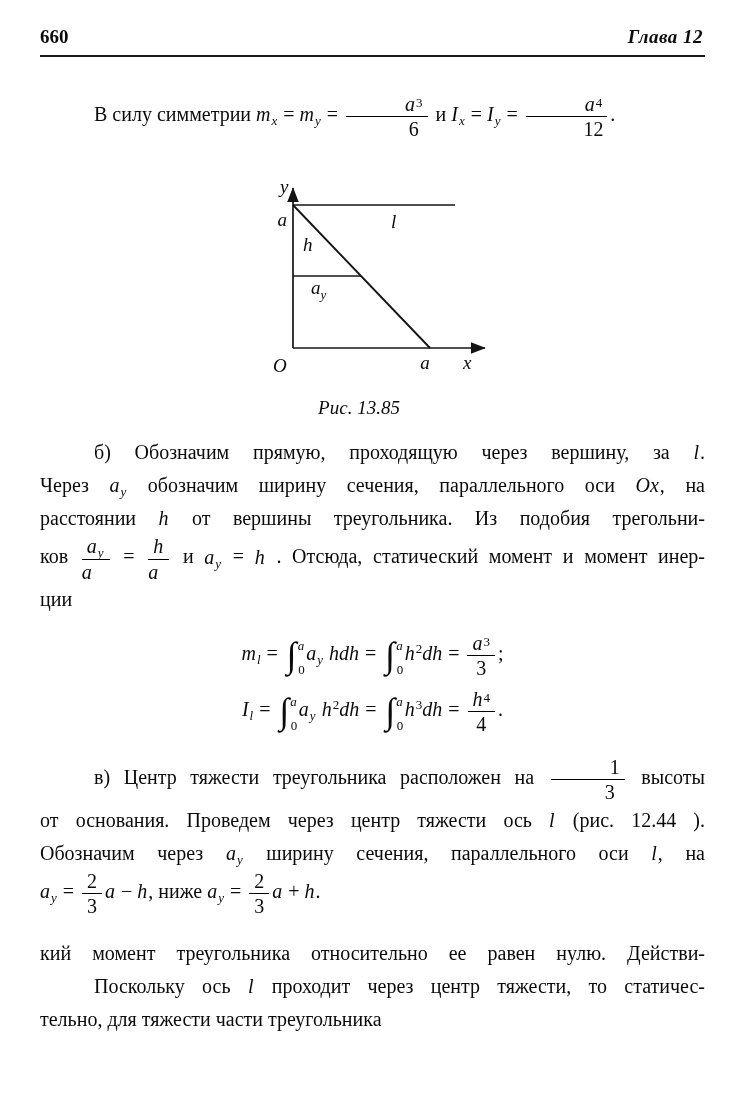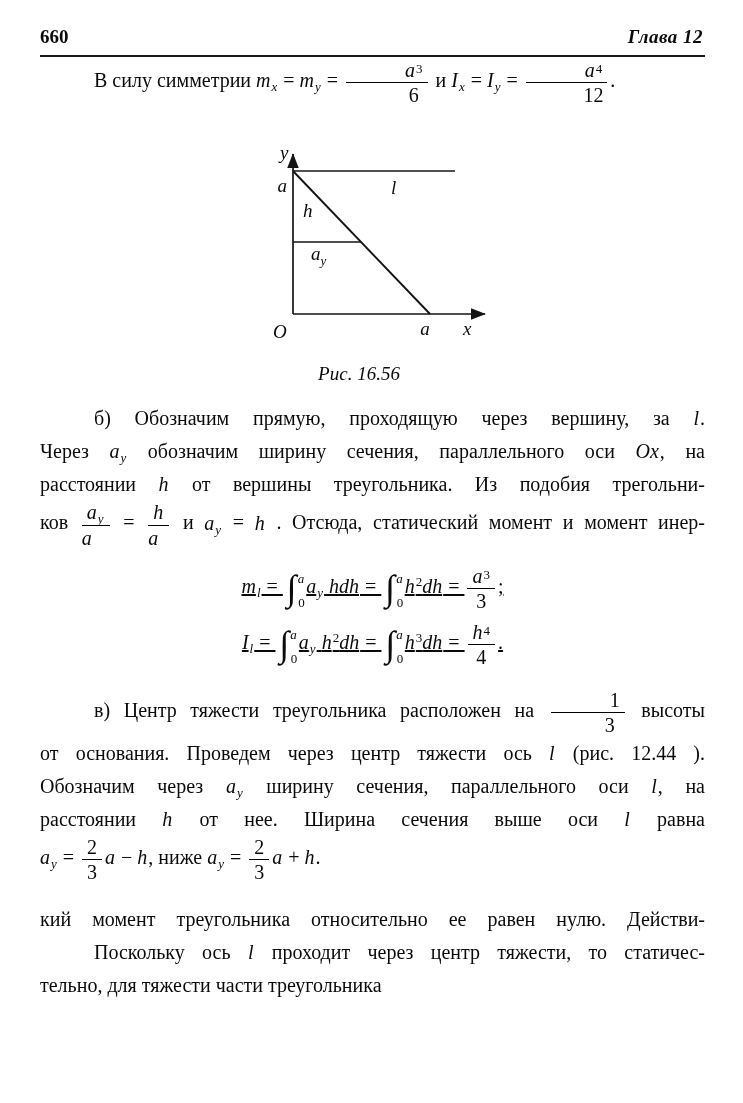--- a/index.html
+++ b/index.html
@@ -14,34 +14,34 @@
   
   .header {
     display:flex; justify-content:space-between; align-items:flex-end;
     font-weight:bold; font-size:19px;
     padding:0 2px 7px 0; border-bottom:2.5px solid #1a1a1a;
   }
   .chapter { font-style:italic; letter-spacing:.5px; }
 
   
   .ind   { text-indent:54px; }
-  .intro { line-height:46px; }
+  .intro { margin-top:34px; line-height:46px; }
   .para  { margin-top:17px; }
   .pf    { margin-top:20px; }
   .bline { line-height:33px; }
   .jfull { text-align:justify; text-align-last:justify; }
 
   
   .figwrap { margin:36px 0 0 211px; width:262px; }
   .figsvg line { stroke:#141414; }
   .fl { font-style:italic; font-size:19px; fill:#0a0a0a; font-family:"Liberation Serif",serif; }
   .caption { font-style:italic; font-size:19px; margin-top:2px; width:262px; text-align:center; padding-right:46px; }
 
   
-  .eqblock { margin-top:10px;text-decoration:underline; }
+  .eqblock { margin-top:10px; }
   .eqline  { text-align:center; line-height:54px; }
 
   
   i { padding-right:1px; }
   sub { font-size:13px; vertical-align:-4px; line-height:0; }
   sup { font-size:13px; vertical-align:7px;  line-height:0; }
   .frac { display:inline-block; vertical-align:middle; text-align:center; line-height:1.12; margin:0 3px; }
   .frac .num { display:block; border-bottom:1.4px solid #000; padding:0 5px 1px; }
   .frac .den { display:block; padding-top:1px; }
   .frac sup  { vertical-align:4px; }
@@ -78,29 +78,30 @@
       <text class="fl" x="29" y="17">y</text>
       <text class="fl" x="36" y="50" text-anchor="end">a</text>
       <text class="fl" x="140" y="52">l</text>
       <text class="fl" x="52" y="75">h</text>
       <text class="fl" x="60" y="118"><tspan>a</tspan><tspan dy="5" font-size="13">y</tspan></text>
       <text class="fl" x="22" y="196">O</text>
       <text class="fl" x="174" y="193" text-anchor="middle">a</text>
       <text class="fl" x="212" y="193">x</text>
     </svg>
     <figcaption class="caption">
-      <span>Рис. 16.56</span>
+      <span>Рис. 13.85</span>
     </figcaption>
   </figure>
 
   <div class="para">
     <div class="bline jfull ind">б) Обозначим прямую, проходящую через вершину, за <span><i>l</i></span>.</div>
     <div class="bline jfull">Через <span><i>a</i></span><sub><i>y</i></sub> обозначим ширину сечения, параллельного оси <span><i>Ox</i></span>, на</div>
     <div class="bline jfull">расстоянии <span><i>h</i></span> от вершины треугольника. Из подобия трегольни-</div>
     <div class="bline jfull">ков <span class="frac"><span class="num"><span><i>a</i></span><sub><i>y</i></sub></span><span class="den"><i>a</i></span></span><span> = </span><span class="frac"><span class="num"><i>h</i></span><span class="den"><i>a</i></span></span> и <span><i>a</i></span><sub><i>y</i></sub><span> = <i>h</i></span> . Отсюда, статический момент и момент инер-</div>
+    <div class="bline">ции</div>
   </div>
 
   <div class="eqblock">
     <div class="eqline"><span><i>m</i></span><sub><i>l</i></sub><span> = </span><span class="int"><span class="isign">∫</span><span class="ibounds">
             <span><i>a</i></span>
             <span>0</span>
           </span></span><span><i>a</i></span><sub><i>y</i></sub><span> <i>hdh</i></span><span> = </span><span class="int"><span class="isign">∫</span><span class="ibounds">
             <span><i>a</i></span>
             <span>0</span>
           </span></span><span><i>h</i></span><sup>2</sup><span><i>dh</i></span><span> = </span><span class="frac"><span class="num"><span><i>a</i></span><sup>3</sup></span><span class="den">3</span></span>;</div>
@@ -110,21 +111,20 @@
           </span></span><span><i>a</i></span><sub><i>y</i></sub><span> <i>h</i></span><sup>2</sup><span><i>dh</i></span><span> = </span><span class="int"><span class="isign">∫</span><span class="ibounds">
             <span><i>a</i></span>
             <span>0</span>
           </span></span><span><i>h</i></span><sup>3</sup><span><i>dh</i></span><span> = </span><span class="frac"><span class="num"><span><i>h</i></span><sup>4</sup></span><span class="den">4</span></span>.</div>
   </div>
 
   <div class="para">
     <div class="bline jfull ind">в) Центр тяжести треугольника расположен на <span class="frac"><span class="num">1</span><span class="den">3</span></span> высоты</div>
     <div class="bline jfull">от основания. Проведем через центр тяжести ось <span><i>l</i></span> (рис. 12.44 ).</div>
     <div class="bline jfull">Обозначим через <span><i>a</i></span><sub><i>y</i></sub> ширину сечения, параллельного оси <span><i>l</i></span>, на</div>
-    <div class="bline jfull">расстоянии <span><i>h</i></span> от нее. Ширина сечения выше оси <span><i>l</i></span> равна</div>
     <div class="bline"><span><i>a</i></span><sub><i>y</i></sub><span> = </span><span class="frac"><span class="num">2</span><span class="den">3</span></span><span><i>a</i> − <i>h</i></span>, ниже <span><i>a</i></span><sub><i>y</i></sub><span> = </span><span class="frac"><span class="num">2</span><span class="den">3</span></span><span><i>a</i> + <i>h</i></span>.</div>
   </div>
 
   <div class="para pf">
     <div class="bline jfull">кий момент треугольника относительно ее равен нулю. Действи-</div>
     <div class="bline jfull ind">Поскольку ось <span><i>l</i></span> проходит через центр тяжести, то статичес-</div>
     <div class="bline">тельно, для тяжести части треугольника</div>
   </div>
 
 </div>

